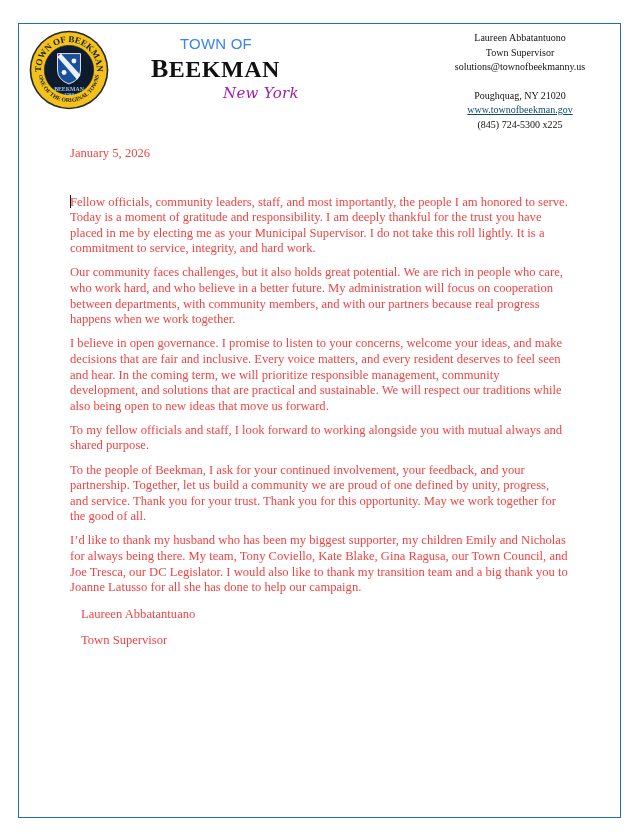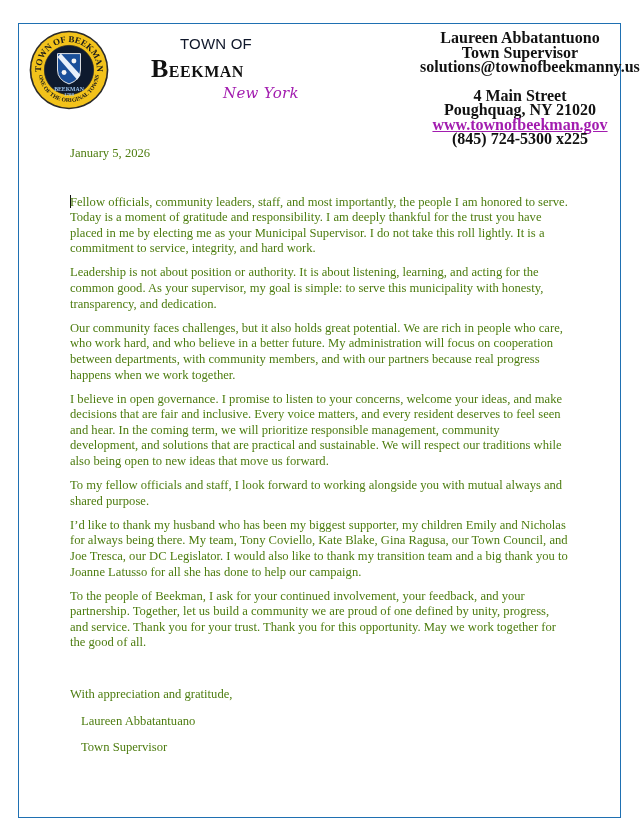--- a/index.html
+++ b/index.html
@@ -6,43 +6,43 @@
   body { width: 643px; height: 834px; position: relative; overflow: hidden; }
   .frame {
     position: absolute; left: 18px; top: 23px; width: 603px; height: 795px;
     border: 1px solid #1f70b2; box-sizing: border-box;
   }
   .seal {
     position: absolute; left: 28px; top: 29px; width: 82px; height: 82px;
   }
   .town-of {
     position: absolute; left: 180px; top: 35px;
-    font-family: "Liberation Sans", sans-serif; font-size: 15px; color: #0f172a; letter-spacing: 0.2px;
+    font-family: "Liberation Sans", sans-serif; font-size: 15px; color: #3b82f6; letter-spacing: 0.2px;
   }
   .beekman {
     position: absolute; left: 151px; top: 54px;
     font-family: "Liberation Serif", serif; font-weight: bold; color: #111;
     font-size: 26px; letter-spacing: 0.5px;
   }
-  .beekman .small { font-size: 16px; }
+  .beekman .small { font-size: 24px; }
   .newyork {
     position: absolute; left: 223px; top: 84px;
     font-family: "DejaVu Serif", serif; font-style: italic; font-size: 15px; color: #a21caf;
     letter-spacing: 0.3px;
   }
   .contact {
     position: absolute; left: 420px; top: 31px; width: 200px;
-    font-family: "Liberation Serif", serif; font-size: 16px; line-height: 14.5px;
-    text-align: center; color: #111; font-weight: bold;
+    font-family: "Liberation Serif", serif; font-size: 10px; line-height: 14.5px;
+    text-align: center; color: #111;
   }
   .contact .gap { height: 14px; }
-  .contact a { color: #a21caf; text-decoration: underline; }
+  .contact a { color: #0c4a6e; text-decoration: underline; }
   .letter {
     position: absolute; left: 70px; top: 146px; width: 500px;
-    font-family: "Liberation Serif", serif; font-size: 12.6px; line-height: 15.6px; color: #4d7c0f;
+    font-family: "Liberation Serif", serif; font-size: 12.6px; line-height: 15.6px; color: #ef4444;
   }
   .letter p { margin: 0 0 8.5px 0; }
   .date { margin-bottom: 33px !important; }
   .closing { margin-top: 36px !important; }
   .sig p { margin: 11px; }
   .cursor { display: inline-block; width: 1px; height: 13px; background: #111; vertical-align: -2px; margin-right: -1px; }
 </style>
 </head>
 <body>
 
@@ -72,33 +72,30 @@
 
 <div class="town-of">TOWN OF</div>
 <div class="beekman"><span>B</span><span class="small">EEKMAN</span></div>
 <div class="newyork">New York</div>
 
 <div class="contact">
   <div>Laureen Abbatantuono</div>
   <div>Town Supervisor</div>
   <div>solutions@townofbeekmanny.us</div>
   <div class="gap"></div>
-  <div>4 Main Street</div>
   <div>Poughquag, NY 21020</div>
   <div><a>www.townofbeekman.gov</a></div>
   <div>(845) 724-5300 x225</div>
 </div>
 
 <div class="letter">
   <p class="date">January 5, 2026</p>
   <p><span class="cursor"></span><span>Fellow officials, community leaders, staff, and most importantly, the people I am honored to serve.  Today is a moment of gratitude and responsibility.  I am deeply thankful for the trust you have placed in me by electing me as your Municipal Supervisor.  I do not take this roll lightly.  It is a commitment to service, integrity, and hard work.</span></p>
-  <p>Leadership is not about position or authority.  It is about listening, learning, and acting for the common good.  As your supervisor, my goal is simple: to serve this municipality with honesty, transparency, and dedication.</p>
   <p>Our community faces challenges, but it also holds great potential.  We are rich in people who care, who work hard, and who believe in a better future.  My administration will focus on cooperation between departments, with community members, and with our partners because real progress happens when we work together.</p>
   <p>I believe in open governance.  I promise to listen to your concerns, welcome your ideas, and make decisions that are fair and inclusive.  Every voice matters, and every resident deserves to feel seen and hear. In the coming term, we will prioritize responsible management, community development, and solutions that are practical and sustainable.  We will respect our traditions while also being open to new ideas that move us forward.</p>
   <p>To my fellow officials and staff, I look forward to working alongside you with mutual always and shared purpose.</p>
+  <p>To the people of Beekman, I ask for your continued involvement, your feedback, and your partnership.  Together, let us build a community we are proud of one defined by unity, progress, and service. Thank you for your trust.  Thank you for this opportunity.  May we work together for the good of all.</p>
   <p>I’d like to thank my husband who has been my biggest supporter, my children Emily and Nicholas for always being there.  My team, Tony Coviello, Kate Blake, Gina Ragusa, our Town Council, and Joe Tresca, our DC Legislator.  I would also like to thank my transition team and a big thank you to Joanne Latusso for all she has done to help our campaign.</p>
-  <p>To the people of Beekman, I ask for your continued involvement, your feedback, and your partnership.  Together, let us build a community we are proud of one defined by unity, progress, and service. Thank you for your trust.  Thank you for this opportunity.  May we work together for the good of all.</p>
-  <p class="closing">With appreciation and gratitude,</p>
   <div class="sig">
     <p>Laureen Abbatantuano</p>
     <p>Town Supervisor</p>
   </div>
 </div>
 
 </body></html>

